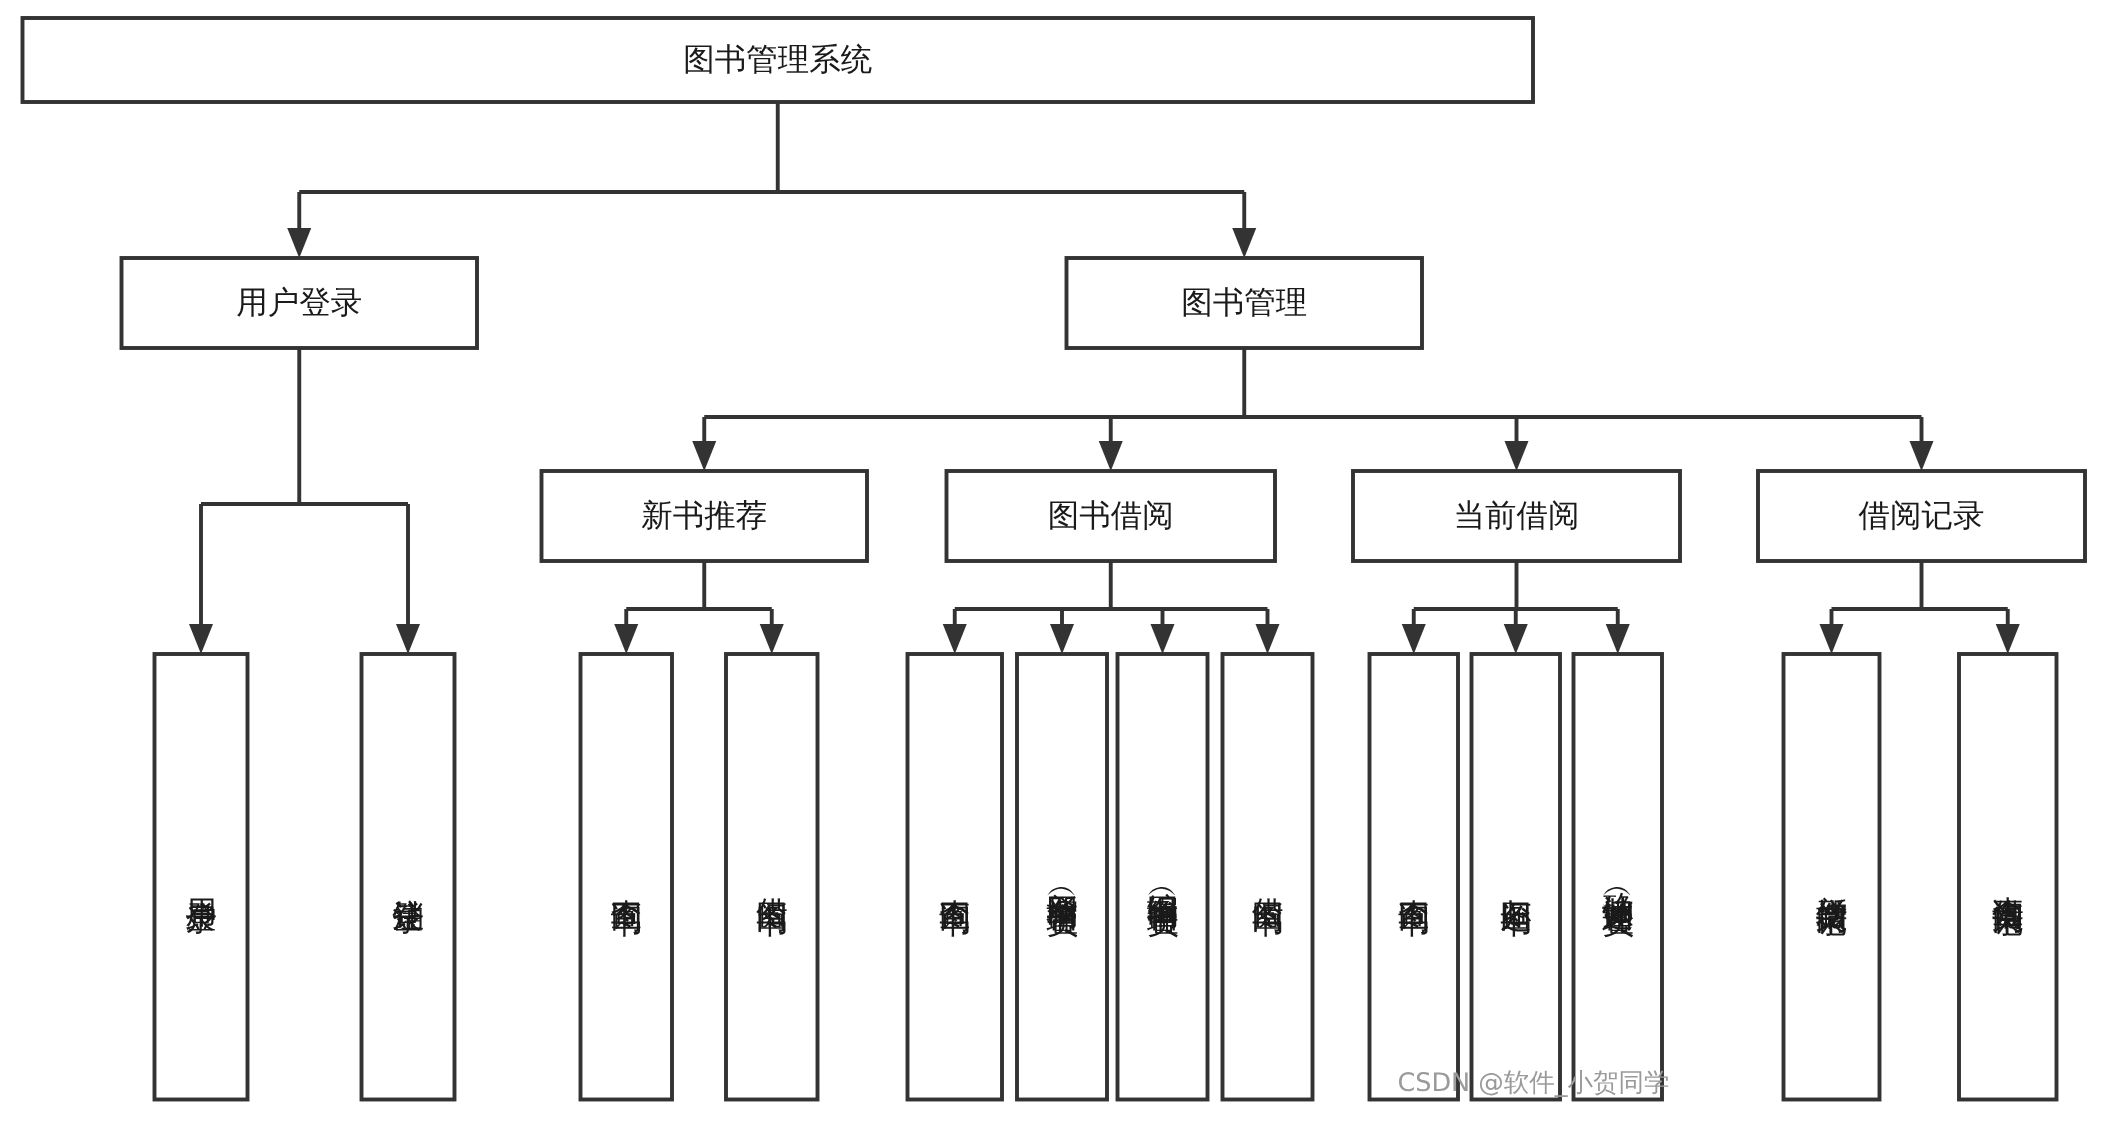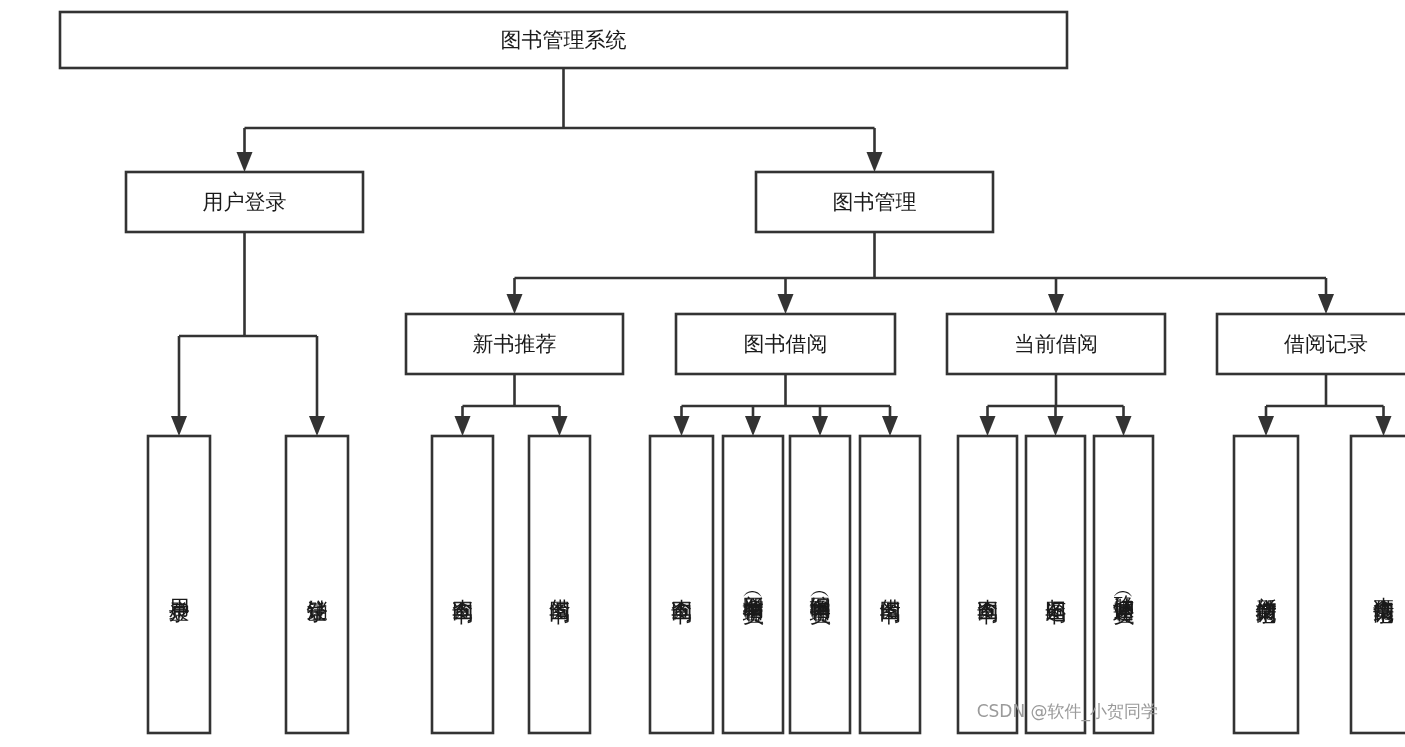--- a/index.html
+++ b/index.html
@@ -10,21 +10,20 @@
   body {
     width: 1405px;
     height: 747px;
     font-family: "DejaVu Sans", "Liberation Sans", sans-serif;
     overflow: hidden;
   }
   #diagram-root {
     position: relative;
     width: 1121px;
     height: 747px;
-    margin-left: 45px;
   }
   svg#tree-svg {
     position: absolute;
     left: 0;
     top: 0;
     width: 1405px;
     height: 747px;
   }
   .node-box {
     fill: #ffffff;
@@ -61,21 +60,21 @@
     text-align: center;
     display: flex;
     align-items: center;
     justify-content: center;
     white-space: nowrap;
     pointer-events: none;
   }
   .watermark {
     position: absolute;
     right: 8px;
-    bottom: 24px;
+    bottom: 14px;
     font-family: "DejaVu Sans", "Liberation Sans", sans-serif;
     font-size: 17px;
     color: #9a9a9a;
     white-space: nowrap;
   }
 </style>
 </head>
 <body>
 
 <div id="diagram-root">

